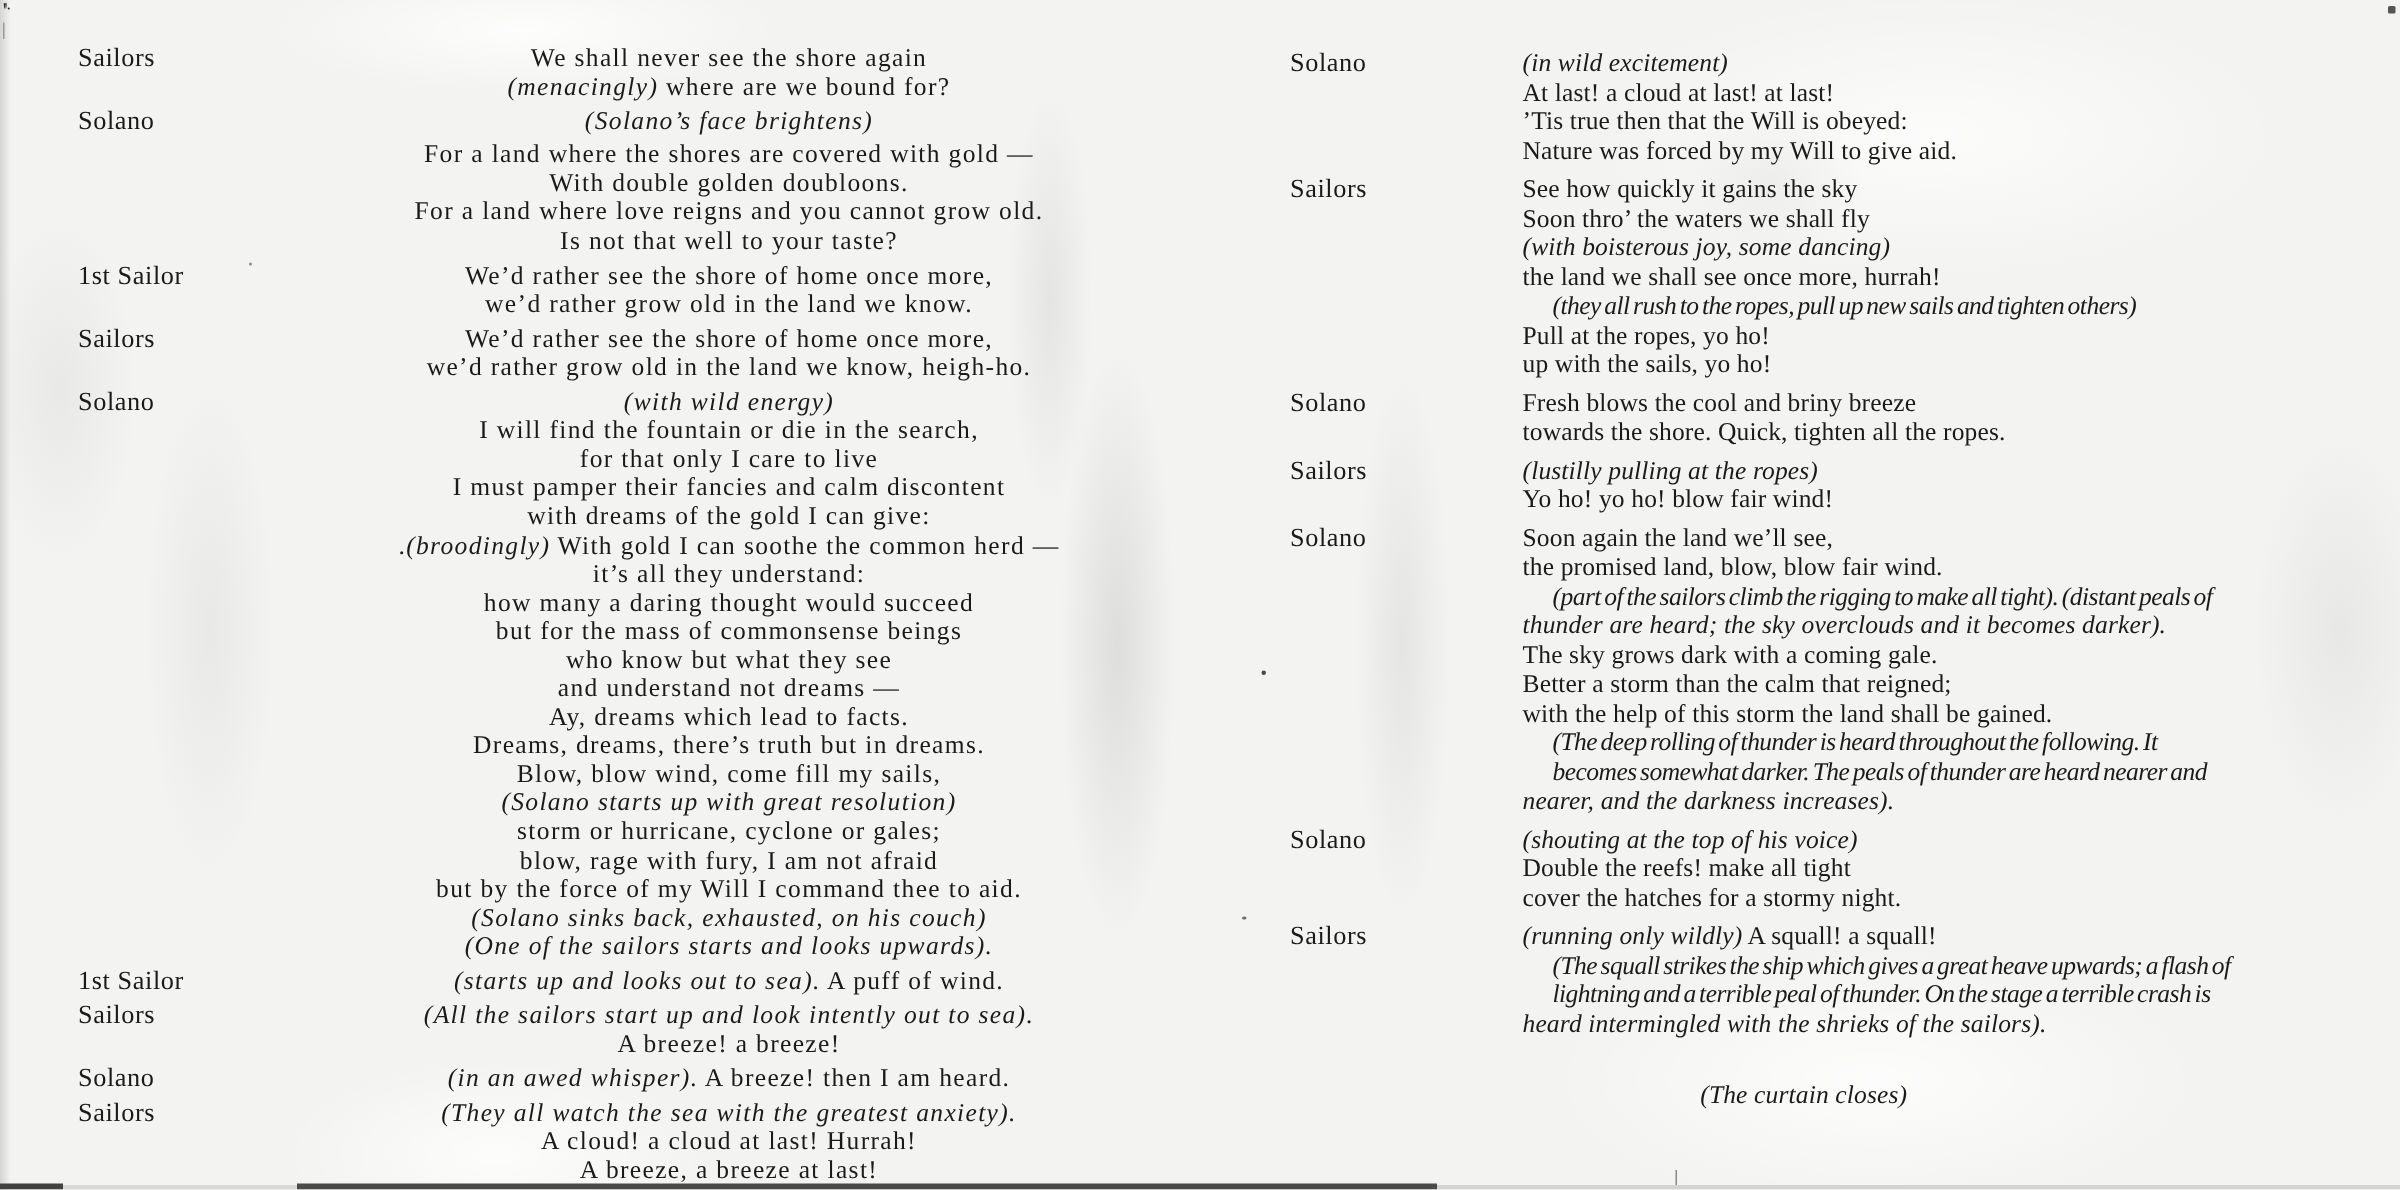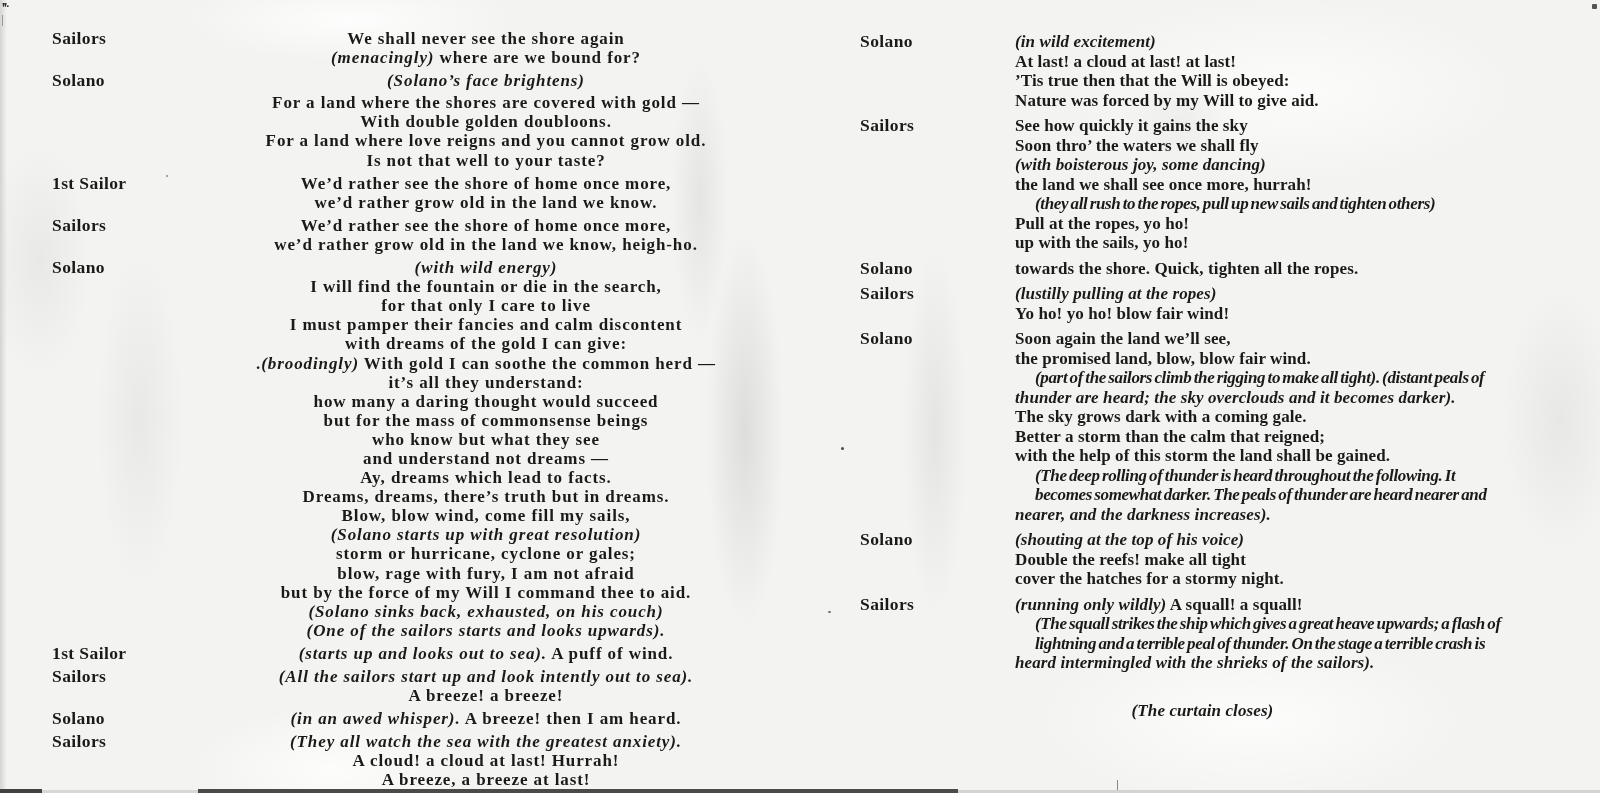--- a/index.html
+++ b/index.html
@@ -18,21 +18,20 @@
       radial-gradient(ellipse 60px 230px at 140px 420px, rgba(205,205,203,.28), transparent 72%),
       radial-gradient(ellipse 70px 160px at 40px 260px, rgba(208,208,206,.30), transparent 72%),
       radial-gradient(ellipse 90px 70px at 1180px 120px, rgba(210,210,208,.25), transparent 70%),
       radial-gradient(ellipse 80px 180px at 1560px 420px, rgba(205,205,203,.30), transparent 72%),
       radial-gradient(ellipse 240px 60px at 350px 20px, rgba(255,255,255,.85), transparent 70%),
       radial-gradient(ellipse 200px 90px at 330px 770px, rgba(255,255,255,.8), transparent 70%),
       radial-gradient(ellipse 320px 130px at 1290px 90px, rgba(255,255,255,.75), transparent 72%),
       radial-gradient(ellipse 300px 120px at 1250px 720px, rgba(255,255,255,.8), transparent 72%),
       linear-gradient(90deg, rgba(175,175,173,.45) 0px, rgba(175,175,173,0) 7px);
     color:#1a1a19;
-    font-weight:bold;
   }
   .page{position:absolute;top:16px;height:793px;box-sizing:border-box;overflow:hidden;}
   .page-left{left:0;width:800px;padding:13px 28px 0 52px;}
   .page-right{left:800px;width:800px;padding:16px 55px 0 60px;}
   .entry{display:flex;align-items:flex-start;}
   .page-left .entry + .entry{margin-top:4px;}
   .page-right .entry + .entry{margin-top:6px;}
   .speaker{flex:0 0 148px;font-size:17.5px;line-height:19.1px;letter-spacing:.4px;}
   .page-right .speaker{flex:0 0 155px;line-height:19.5px;}
   .lines{flex:1 1 auto;min-width:0;}
@@ -193,20 +192,21 @@
             <div class="line tight"><em>(they all rush to the ropes, pull up new sails and tighten others)</em></div>
             <div class="line"><span>Pull at the ropes, yo ho!</span></div>
             <div class="line"><span>up with the sails, yo ho!</span></div>
           </div>
         </div>
       </div>
       <div class="entry">
         <div class="speaker">Solano</div>
         <div class="lines">
           <div class="group">
+            <div class="line"><span>Fresh blows the cool and briny breeze</span></div>
             <div class="line"><span>towards the shore. Quick, tighten all the ropes.</span></div>
           </div>
         </div>
       </div>
       <div class="entry">
         <div class="speaker">Sailors</div>
         <div class="lines">
           <div class="group">
             <div class="line"><em>(lustilly pulling at the ropes)</em></div>
             <div class="line"><span>Yo ho! yo ho! blow fair wind!</span></div>

